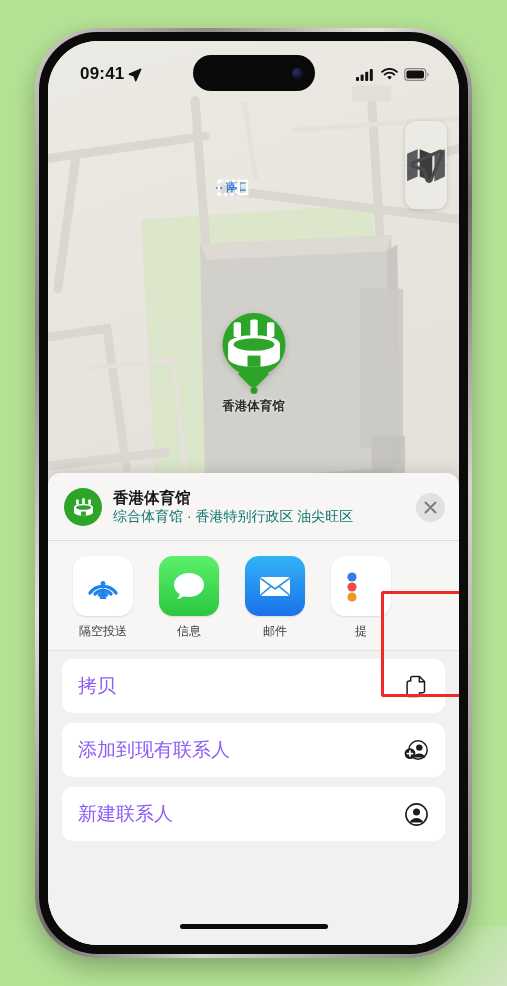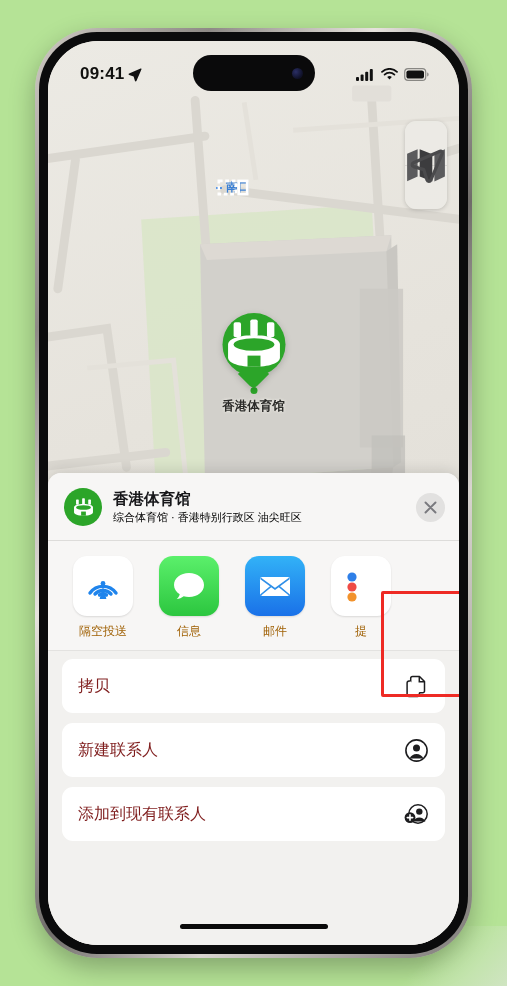--- a/index.html
+++ b/index.html
@@ -120,58 +120,58 @@
     padding:15px 14px 14px 16px;
     background:#f7f6f5;
     border-bottom:1px solid #dddcda;
   }
   .sheet-icon{
     width:38px; height:38px; border-radius:50%; background:#2ca529;
     display:flex; align-items:center; justify-content:center; flex:0 0 auto;
   }
   .sheet-titles{ flex:1; min-width:0; }
   .sheet-title{ font-size:15.5px; font-weight:700; color:#17171a; line-height:1.25; }
-  .sheet-sub{ font-size:11px; color:#000000; margin-top:1px; white-space:nowrap;
+  .sheet-sub{ font-size:14px; color:#0f766e; margin-top:1px; white-space:nowrap;
               overflow:hidden; text-overflow:ellipsis; }
   .close-btn{
     width:29px; height:29px; border-radius:50%; background:#e2e1e0;
     display:flex; align-items:center; justify-content:center; flex:0 0 auto;
   }
 
   
   .app-row{
     display:flex; gap:20px; padding:15px 0 10px 22px;
     background:#f7f6f5; overflow:hidden;
     border-bottom:1px solid #e3e2e0;
   }
   .app-item{ width:66px; flex:0 0 auto; display:flex; flex-direction:column; align-items:center; }
   .app-icon{
     width:60px; height:60px; border-radius:14px; overflow:hidden;
     display:flex; align-items:center; justify-content:center;
     box-shadow:0 1px 2px rgba(0,0,0,.12);
   }
-  .app-label{ margin-top:7px; font-size:12px; color:#a16207; white-space:nowrap; }
+  .app-label{ margin-top:7px; font-size:12px; color:#404040; white-space:nowrap; }
   .ic-airdrop{ background:#ffffff; }
   .ic-messages{ background:linear-gradient(180deg,#5bf06b,#2cc63f); }
   .ic-mail{ background:linear-gradient(180deg,#32b2f7,#1a71e8); }
   .ic-notes{ background:#ffffff; position:relative; }
   .ic-reminders{ background:#ffffff; }
   .app-highlight{
     position:absolute; left:333px; top:550px; width:108px; height:106px;
     border:3px solid #ee2a24; border-radius:2px; z-index:25; pointer-events:none;
   }
 
   
   .actions{ padding:8px 14px 0 14px; }
   .act-group{ background:#ffffff; border-radius:11px; margin-bottom:10px; overflow:hidden; }
   .act-row{
     display:flex; align-items:center; justify-content:space-between;
     height:54px; padding:0 16px;
   }
-  .act-label{ font-size:16px; color:#7f1d1d; }
+  .act-label{ font-size:19px; color:#8b5cf6; }
   .act-icon{ width:26px; display:flex; justify-content:center; align-items:center; }
 
   .home-indicator{
     position:absolute; left:50%; transform:translateX(-50%); bottom:16px;
     width:148px; height:5px; border-radius:3px; background:#0a0a0a; z-index:40;
   }
 
   
   .bg-shade{
     position:absolute; right:0; bottom:0; width:120px; height:60px;
@@ -375,47 +375,47 @@
                   <path d="M7.5 1.5h7l5 5v9.5a1.8 1.8 0 0 1-1.8 1.8H7.5a1.8 1.8 0 0 1-1.8-1.8V3.3A1.8 1.8 0 0 1 7.5 1.5z" fill="#fff" stroke="#1d1d1f" stroke-width="1.5" stroke-linejoin="round"></path>
                   <path d="M14.3 1.7v5h5" fill="none" stroke="#1d1d1f" stroke-width="1.5"></path>
                   <path d="M14.4 17.8v1.9a1.8 1.8 0 0 1-1.8 1.8H3.9a1.8 1.8 0 0 1-1.8-1.8V7.9a1.8 1.8 0 0 1 1.8-1.8h1.8" fill="#fff" stroke="#1d1d1f" stroke-width="1.5" stroke-linejoin="round"></path>
                 </svg>
               </span>
             </div>
           </div>
 
           <div class="act-group">
             <div class="act-row">
-              <span class="act-label">新建联系人</span>
-              <span class="act-icon">
-                <svg width="23" height="23" viewBox="0 0 23 23">
-                  <circle cx="11.5" cy="11.5" r="10.6" fill="none" stroke="#1d1d1f" stroke-width="1.6"></circle>
-                  <circle cx="11.5" cy="9" r="3.5" fill="#1d1d1f"></circle>
-                  <path d="M4.6 19.6c1.3-3 3.9-4.6 6.9-4.6s5.6 1.6 6.9 4.6" fill="#1d1d1f"></path>
-                </svg>
-              </span>
-            </div>
-          </div>
-
-          <div class="act-group">
-            <div class="act-row">
               <span class="act-label">添加到现有联系人</span>
               <span class="act-icon">
                 <svg width="25" height="22" viewBox="0 0 25 22">
                   <circle cx="14" cy="11" r="9.2" fill="none" stroke="#1d1d1f" stroke-width="1.5"></circle>
                   <circle cx="15.3" cy="8.6" r="3.2" fill="#1d1d1f"></circle>
                   <path d="M9.2 18.6c1.2-2.6 3.5-4 6.1-4s4.9 1.4 6.1 4" fill="#1d1d1f"></path>
                   <circle cx="6" cy="14.6" r="5.4" fill="#1d1d1f"></circle>
                   <path d="M6 11.9v5.4M3.3 14.6h5.4" stroke="#fff" stroke-width="1.6" stroke-linecap="round"></path>
                 </svg>
               </span>
             </div>
           </div>
 
           <div class="act-group">
+            <div class="act-row">
+              <span class="act-label">新建联系人</span>
+              <span class="act-icon">
+                <svg width="23" height="23" viewBox="0 0 23 23">
+                  <circle cx="11.5" cy="11.5" r="10.6" fill="none" stroke="#1d1d1f" stroke-width="1.6"></circle>
+                  <circle cx="11.5" cy="9" r="3.5" fill="#1d1d1f"></circle>
+                  <path d="M4.6 19.6c1.3-3 3.9-4.6 6.9-4.6s5.6 1.6 6.9 4.6" fill="#1d1d1f"></path>
+                </svg>
+              </span>
+            </div>
+          </div>
+
+          <div class="act-group">
           </div>
         </div>
 
         <div class="home-indicator"></div>
       </div>
 
       <div class="app-highlight"></div>
 
     </div>
   </div>

